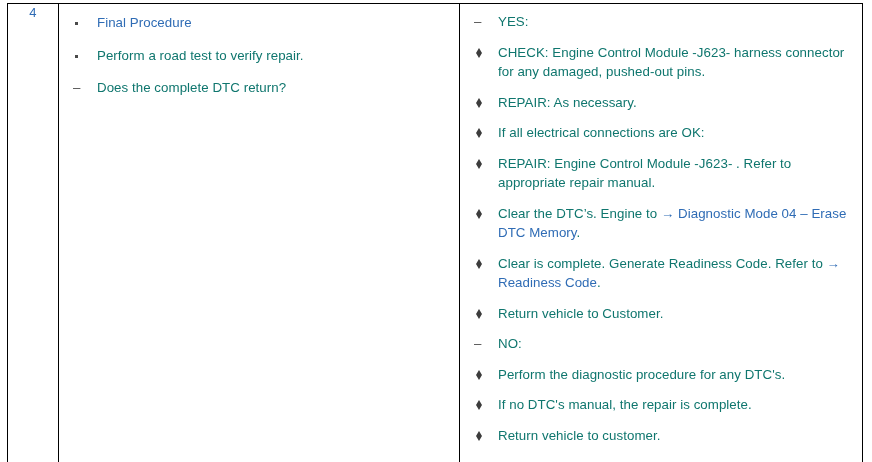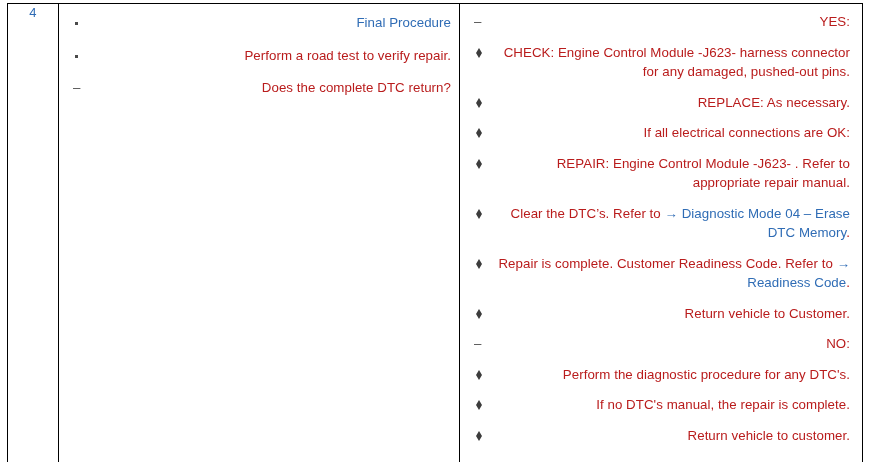--- a/index.html
+++ b/index.html
@@ -55,21 +55,20 @@
     color: #2f6cb5;
     line-height: 17px;
     letter-spacing: 0.1px;
   }
 
   
   .bullet-list {
     list-style: none;
     margin: 0;
     padding: 9px 8px 6px 10px;
-    text-align: right;
   }
   .bullet-item {
     position: relative;
     padding-left: 28px;
     margin-bottom: 13px;
     font-size: 13.3px;
     line-height: 19.5px;
     color: #3c3c3c;
     letter-spacing: 0.05px;
   }
@@ -134,21 +133,21 @@
     border-left: 3px solid transparent;
     border-right: 3px solid transparent;
     border-top: 5px solid #3c3c3c;
   }
 
   
   .txt-link {
     color: #2f6cb5;
     text-decoration: none;
   }
-  .txt-plain { color: #b91c1c; }
+  .txt-plain { color: #0f766e; }
 
   .result-list {
     padding: 8px 12px 6px 10px;
   }
   .result-list .bullet-item {
     margin-bottom: 11px;
   }
 </style>
 </head>
 <body>
@@ -173,25 +172,25 @@
               <li class="bullet-item"><span class="bullet-marker mk-dot"></span><span class="txt-link">Final Procedure</span></li>
               <li class="bullet-item"><span class="bullet-marker mk-dot"></span><span class="txt-plain">Perform a road test to verify repair.</span></li>
               <li class="bullet-item"><span class="bullet-marker mk-dash"></span><span class="txt-plain">Does the complete DTC return?</span></li>
             </ul>
         </td>
 
         <td>
           <ul class="bullet-list result-list" id="result-list">
               <li class="bullet-item"><span class="bullet-marker mk-dash"></span><span class="txt-plain">YES:</span></li>
               <li class="bullet-item"><span class="bullet-marker mk-diamond"></span><span class="txt-plain">CHECK: Engine Control Module -J623- harness connector for any damaged, pushed-out pins.</span></li>
-              <li class="bullet-item"><span class="bullet-marker mk-diamond"></span><span class="txt-plain">REPLACE: As necessary.</span></li>
+              <li class="bullet-item"><span class="bullet-marker mk-diamond"></span><span class="txt-plain">REPAIR: As necessary.</span></li>
               <li class="bullet-item"><span class="bullet-marker mk-diamond"></span><span class="txt-plain">If all electrical connections are OK:</span></li>
               <li class="bullet-item"><span class="bullet-marker mk-diamond"></span><span class="txt-plain">REPAIR: Engine Control Module -J623- . Refer to appropriate repair manual.</span></li>
-              <li class="bullet-item"><span class="bullet-marker mk-diamond"></span><span class="txt-plain">Clear the DTC’s. Refer to </span><span class="txt-link">→ Diagnostic Mode 04 – Erase DTC Memory</span><span class="txt-plain">.</span></li>
-              <li class="bullet-item"><span class="bullet-marker mk-diamond"></span><span class="txt-plain">Repair is complete. Customer Readiness Code. Refer to </span><span class="txt-link">→ Readiness Code</span><span class="txt-plain">.</span></li>
+              <li class="bullet-item"><span class="bullet-marker mk-diamond"></span><span class="txt-plain">Clear the DTC’s. Engine to </span><span class="txt-link">→ Diagnostic Mode 04 – Erase DTC Memory</span><span class="txt-plain">.</span></li>
+              <li class="bullet-item"><span class="bullet-marker mk-diamond"></span><span class="txt-plain">Clear is complete. Generate Readiness Code. Refer to </span><span class="txt-link">→ Readiness Code</span><span class="txt-plain">.</span></li>
               <li class="bullet-item"><span class="bullet-marker mk-diamond"></span><span class="txt-plain">Return vehicle to Customer.</span></li>
               <li class="bullet-item"><span class="bullet-marker mk-dash"></span><span class="txt-plain">NO:</span></li>
               <li class="bullet-item"><span class="bullet-marker mk-diamond"></span><span class="txt-plain">Perform the diagnostic procedure for any DTC's.</span></li>
               <li class="bullet-item"><span class="bullet-marker mk-diamond"></span><span class="txt-plain">If no DTC's manual, the repair is complete.</span></li>
               <li class="bullet-item"><span class="bullet-marker mk-diamond"></span><span class="txt-plain">Return vehicle to customer.</span></li>
             </ul>
         </td>
 
       </tr>
     </tbody>

